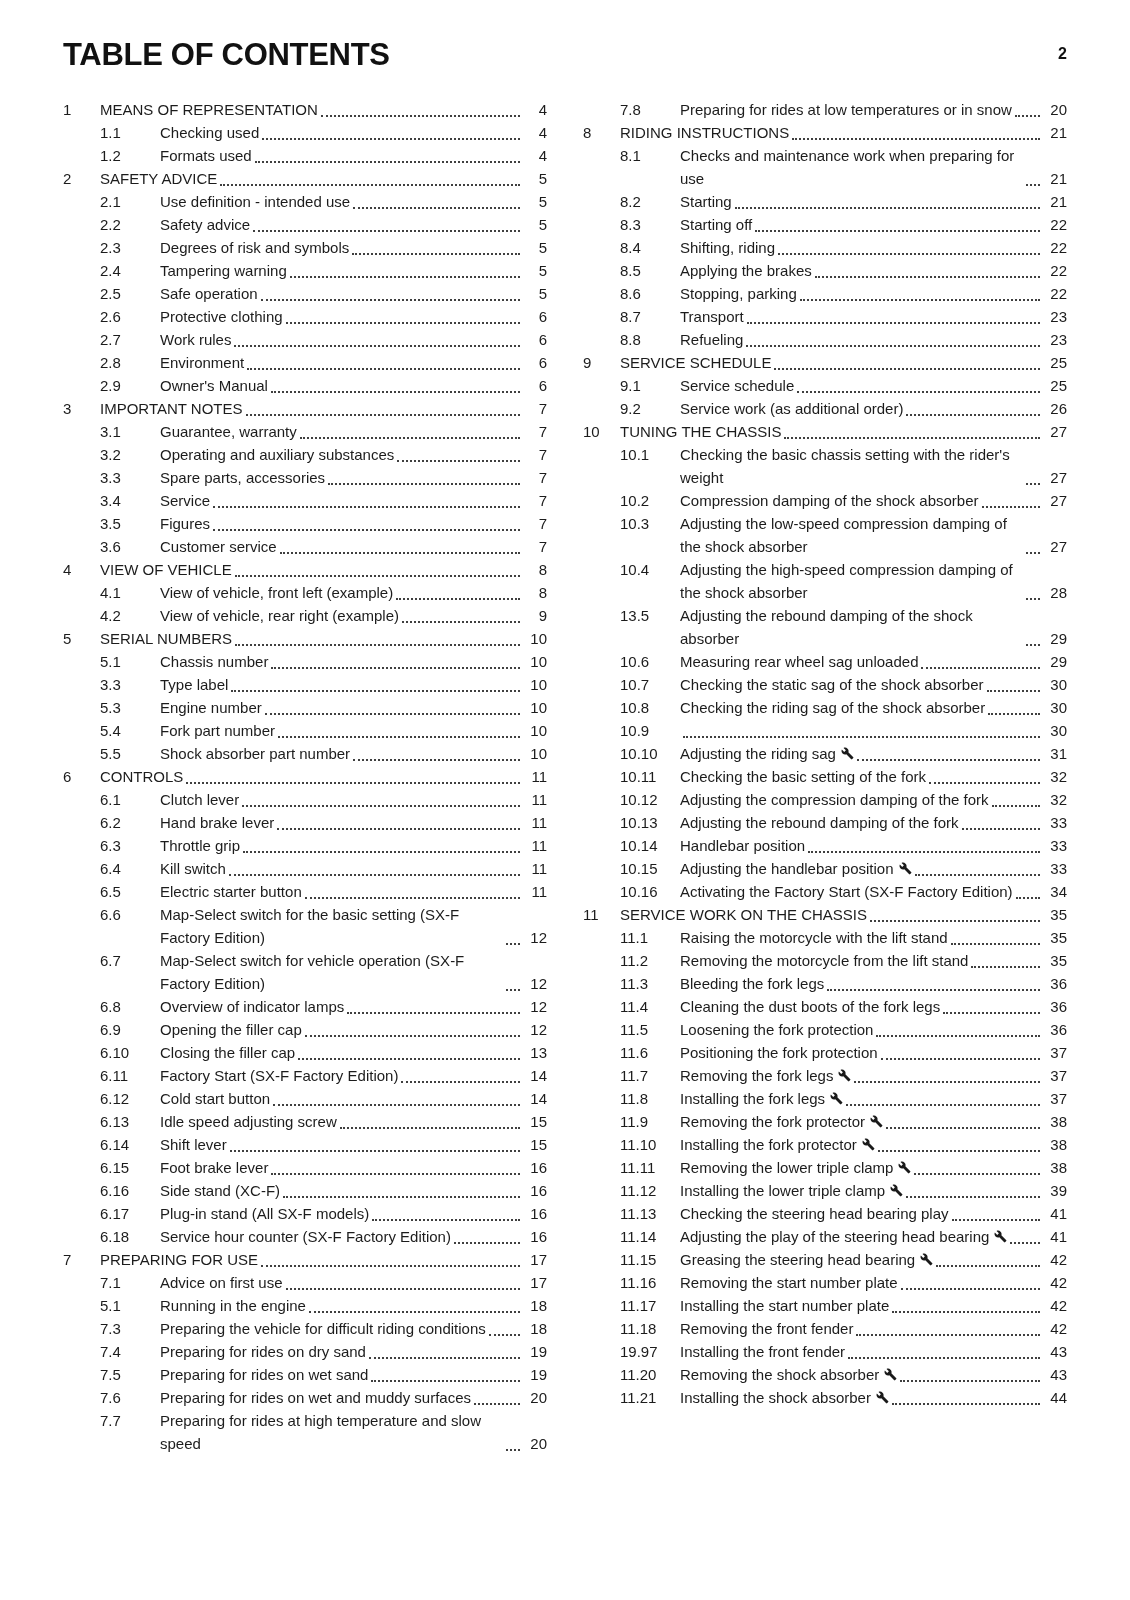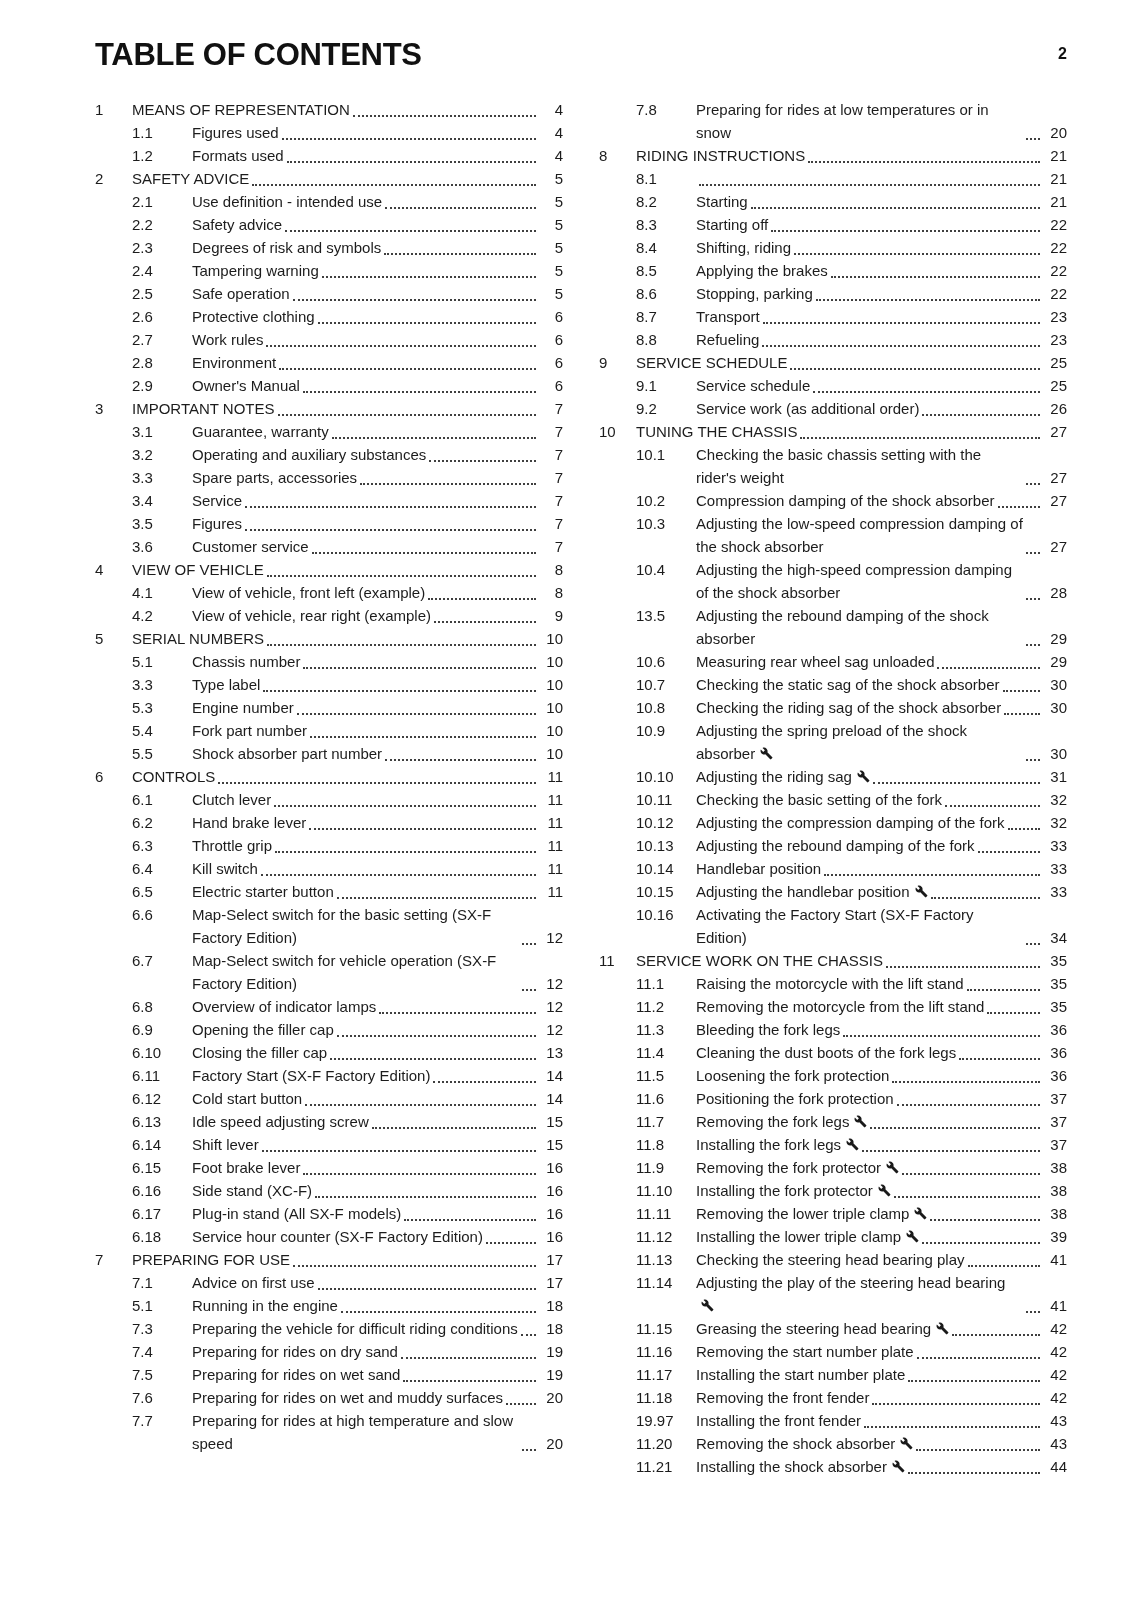--- a/index.html
+++ b/index.html
@@ -4,21 +4,21 @@
 <style>
   * { margin: 0; padding: 0; box-sizing: border-box; }
   html, body { background: #ffffff; }
   body {
     width: 1130px;
     height: 1600px;
     font-family: "Liberation Sans", sans-serif;
     color: #1c1c1c;
     overflow: hidden;
   }
-  .page { padding: 38px 63px 30px 95px; height: 100%; }
+  .page { padding: 38px 63px 30px 63px; height: 100%; }
   .header {
     display: flex;
     justify-content: space-between;
     align-items: flex-start;
     margin-bottom: 26px;
   }
   .title {
     font-size: 31px;
     font-weight: bold;
     letter-spacing: -0.3px;
@@ -63,21 +63,21 @@
   <div class="cols">
     <div class="col" id="col-0">
         <div class="entry lvl1">
           <span class="num">1</span>
           <span class="label">MEANS OF REPRESENTATION</span>
           <span class="dots"></span>
           <span class="pg">4</span>
         </div>
         <div class="entry lvl2">
           <span class="num">1.1</span>
-          <span class="label">Figures used</span>
+          <span class="label">Checking used</span>
           <span class="dots"></span>
           <span class="pg">4</span>
         </div>
         <div class="entry lvl2">
           <span class="num">1.2</span>
           <span class="label">Formats used</span>
           <span class="dots"></span>
           <span class="pg">4</span>
         </div>
         <div class="entry lvl1">
@@ -407,20 +407,21 @@
           <span class="pg">20</span>
         </div>
         <div class="entry lvl1">
           <span class="num">8</span>
           <span class="label">RIDING INSTRUCTIONS</span>
           <span class="dots"></span>
           <span class="pg">21</span>
         </div>
         <div class="entry lvl2">
           <span class="num">8.1</span>
+          <span class="label">Checks and maintenance work when preparing for use</span>
           <span class="dots"></span>
           <span class="pg">21</span>
         </div>
         <div class="entry lvl2">
           <span class="num">8.2</span>
           <span class="label">Starting</span>
           <span class="dots"></span>
           <span class="pg">21</span>
         </div>
         <div class="entry lvl2">
@@ -526,23 +527,20 @@
           <span class="pg">30</span>
         </div>
         <div class="entry lvl2">
           <span class="num">10.8</span>
           <span class="label">Checking the riding sag of the shock absorber</span>
           <span class="dots"></span>
           <span class="pg">30</span>
         </div>
         <div class="entry lvl2">
           <span class="num">10.9</span>
-          <span class="label">Adjusting the spring preload of the shock absorber<svg class="wrench" width="13" height="13" viewBox="0 0 24 24" aria-hidden="true">
-              <path fill="#1a1a1a" d="M22.7 19l-9.1-9.1c.9-2.3.4-5-1.5-6.9-2-2-5-2.4-7.4-1.3L9 6 6 9 1.6 4.7C.4 7.1.9 10.1 2.9 12.1c1.9 1.9 4.6 2.4 6.9 1.5l9.1 9.1c.4.4 1 .4 1.4 0l2.3-2.3c.5-.4.5-1.1.1-1.4z"></path>
-            </svg></span>
           <span class="dots"></span>
           <span class="pg">30</span>
         </div>
         <div class="entry lvl2">
           <span class="num">10.10</span>
           <span class="label">Adjusting the riding sag<svg class="wrench" width="13" height="13" viewBox="0 0 24 24" aria-hidden="true">
               <path fill="#1a1a1a" d="M22.7 19l-9.1-9.1c.9-2.3.4-5-1.5-6.9-2-2-5-2.4-7.4-1.3L9 6 6 9 1.6 4.7C.4 7.1.9 10.1 2.9 12.1c1.9 1.9 4.6 2.4 6.9 1.5l9.1 9.1c.4.4 1 .4 1.4 0l2.3-2.3c.5-.4.5-1.1.1-1.4z"></path>
             </svg></span>
           <span class="dots"></span>
           <span class="pg">31</span>

